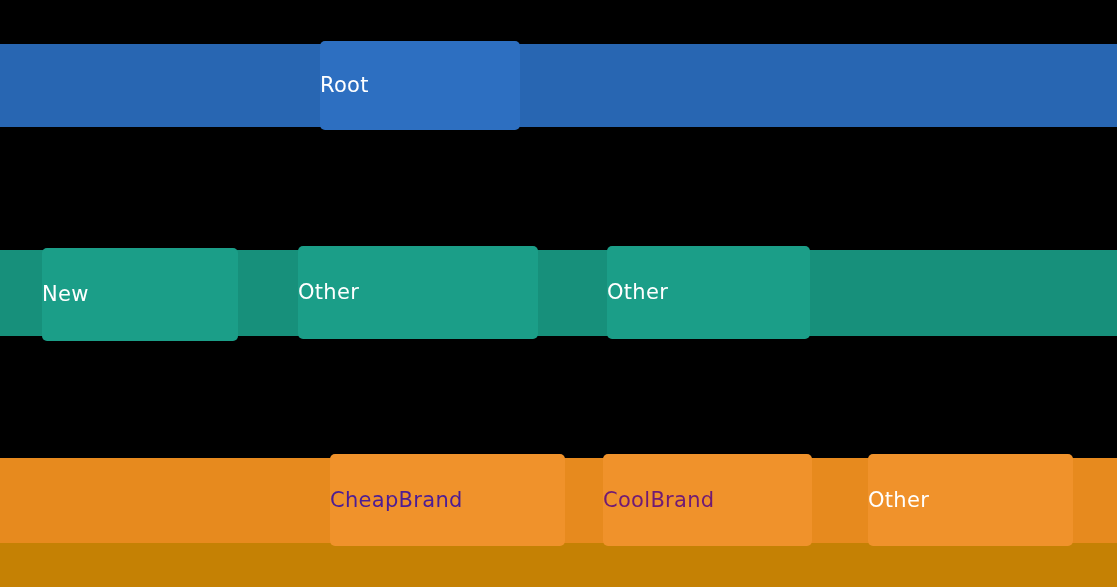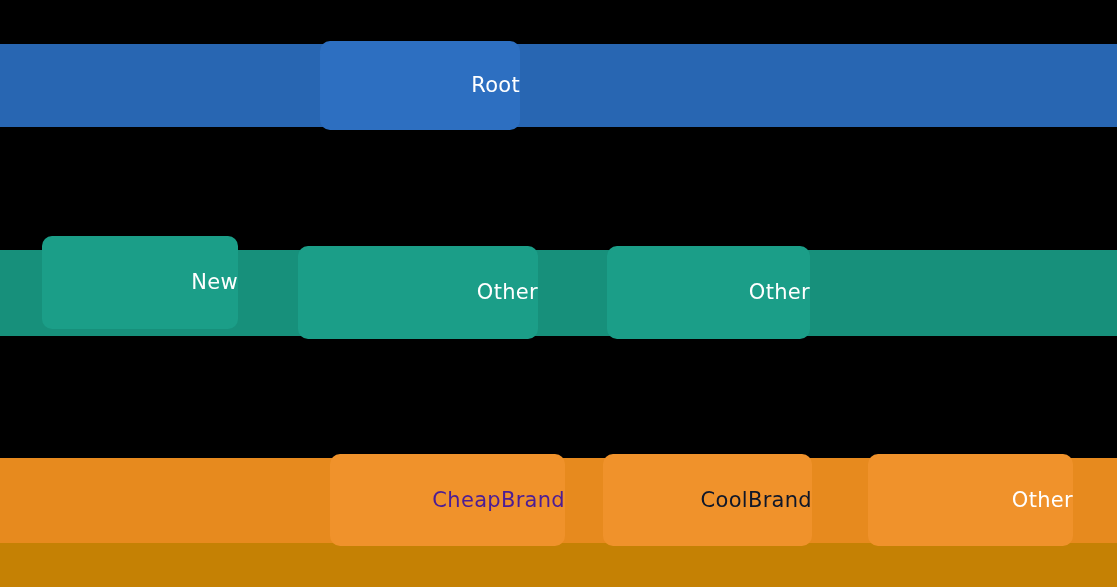--- a/index.html
+++ b/index.html
@@ -15,24 +15,24 @@
     background: #000000;
     overflow: hidden;
   }
   .level-bar {
     position: absolute;
     left: 0;
     width: 1117px;
   }
   .node-tile {
     position: absolute;
-    border-radius: 10px;
+    border-radius: 5px;
     display: flex;
     align-items: center;
-    justify-content: flex-end;
+    justify-content: flex-start;
   }
   .node-label {
     color: #ffffff;
     font-size: 21px;
     line-height: 1;
     white-space: nowrap;
     letter-spacing: 0.3px;
   }
   .base-band {
     position: absolute;
@@ -48,33 +48,33 @@
   <div class="level-bar" style="top: 44px; height: 83px; background: rgb(40, 102, 178);"></div>
   <div class="level-bar" style="top: 250px; height: 86px; background: rgb(23, 144, 123);"></div>
   <div class="level-bar" style="top: 458px; height: 85px; background: rgb(231, 138, 30);"></div>
 
   <div class="base-band" style="top: 543px; height: 44px; background: rgb(197, 129, 4);"></div>
 
   <div class="node-tile" style="left: 320px; width: 200px; top: 41px; height: 89px; background: rgb(45, 111, 193);">
     <span class="node-label" style="color: rgb(255, 255, 255);">Root</span>
   </div>
 
-  <div class="node-tile" style="left: 42px; width: 196px; top: 236px; height: 93px; background: rgb(27, 158, 136);">
+  <div class="node-tile" style="left: 42px; width: 196px; top: 248px; height: 93px; background: rgb(27, 158, 136);">
     <span class="node-label" style="color: rgb(255, 255, 255);">New</span>
   </div>
   <div class="node-tile" style="left: 298px; width: 240px; top: 246px; height: 93px; background: rgb(27, 158, 136);">
     <span class="node-label" style="color: rgb(255, 255, 255);">Other</span>
   </div>
   <div class="node-tile" style="left: 607px; width: 203px; top: 246px; height: 93px; background: rgb(27, 158, 136);">
     <span class="node-label" style="color: rgb(255, 255, 255);">Other</span>
   </div>
 
   <div class="node-tile" style="left: 330px; width: 235px; top: 454px; height: 92px; background: rgb(240, 146, 43);">
     <span class="node-label" style="color: #4c1d95;">CheapBrand</span>
   </div>
   <div class="node-tile" style="left: 603px; width: 209px; top: 454px; height: 92px; background: rgb(240, 146, 43);">
-    <span class="node-label" style="color: #0f172a;">CoolBrand</span>
+    <span class="node-label" style="color: #701a75;">CoolBrand</span>
   </div>
   <div class="node-tile" style="left: 868px; width: 205px; top: 454px; height: 92px; background: rgb(240, 146, 43);">
     <span class="node-label" style="color: rgb(255, 255, 255);">Other</span>
   </div>
 
 </div>
 
 </body></html>

